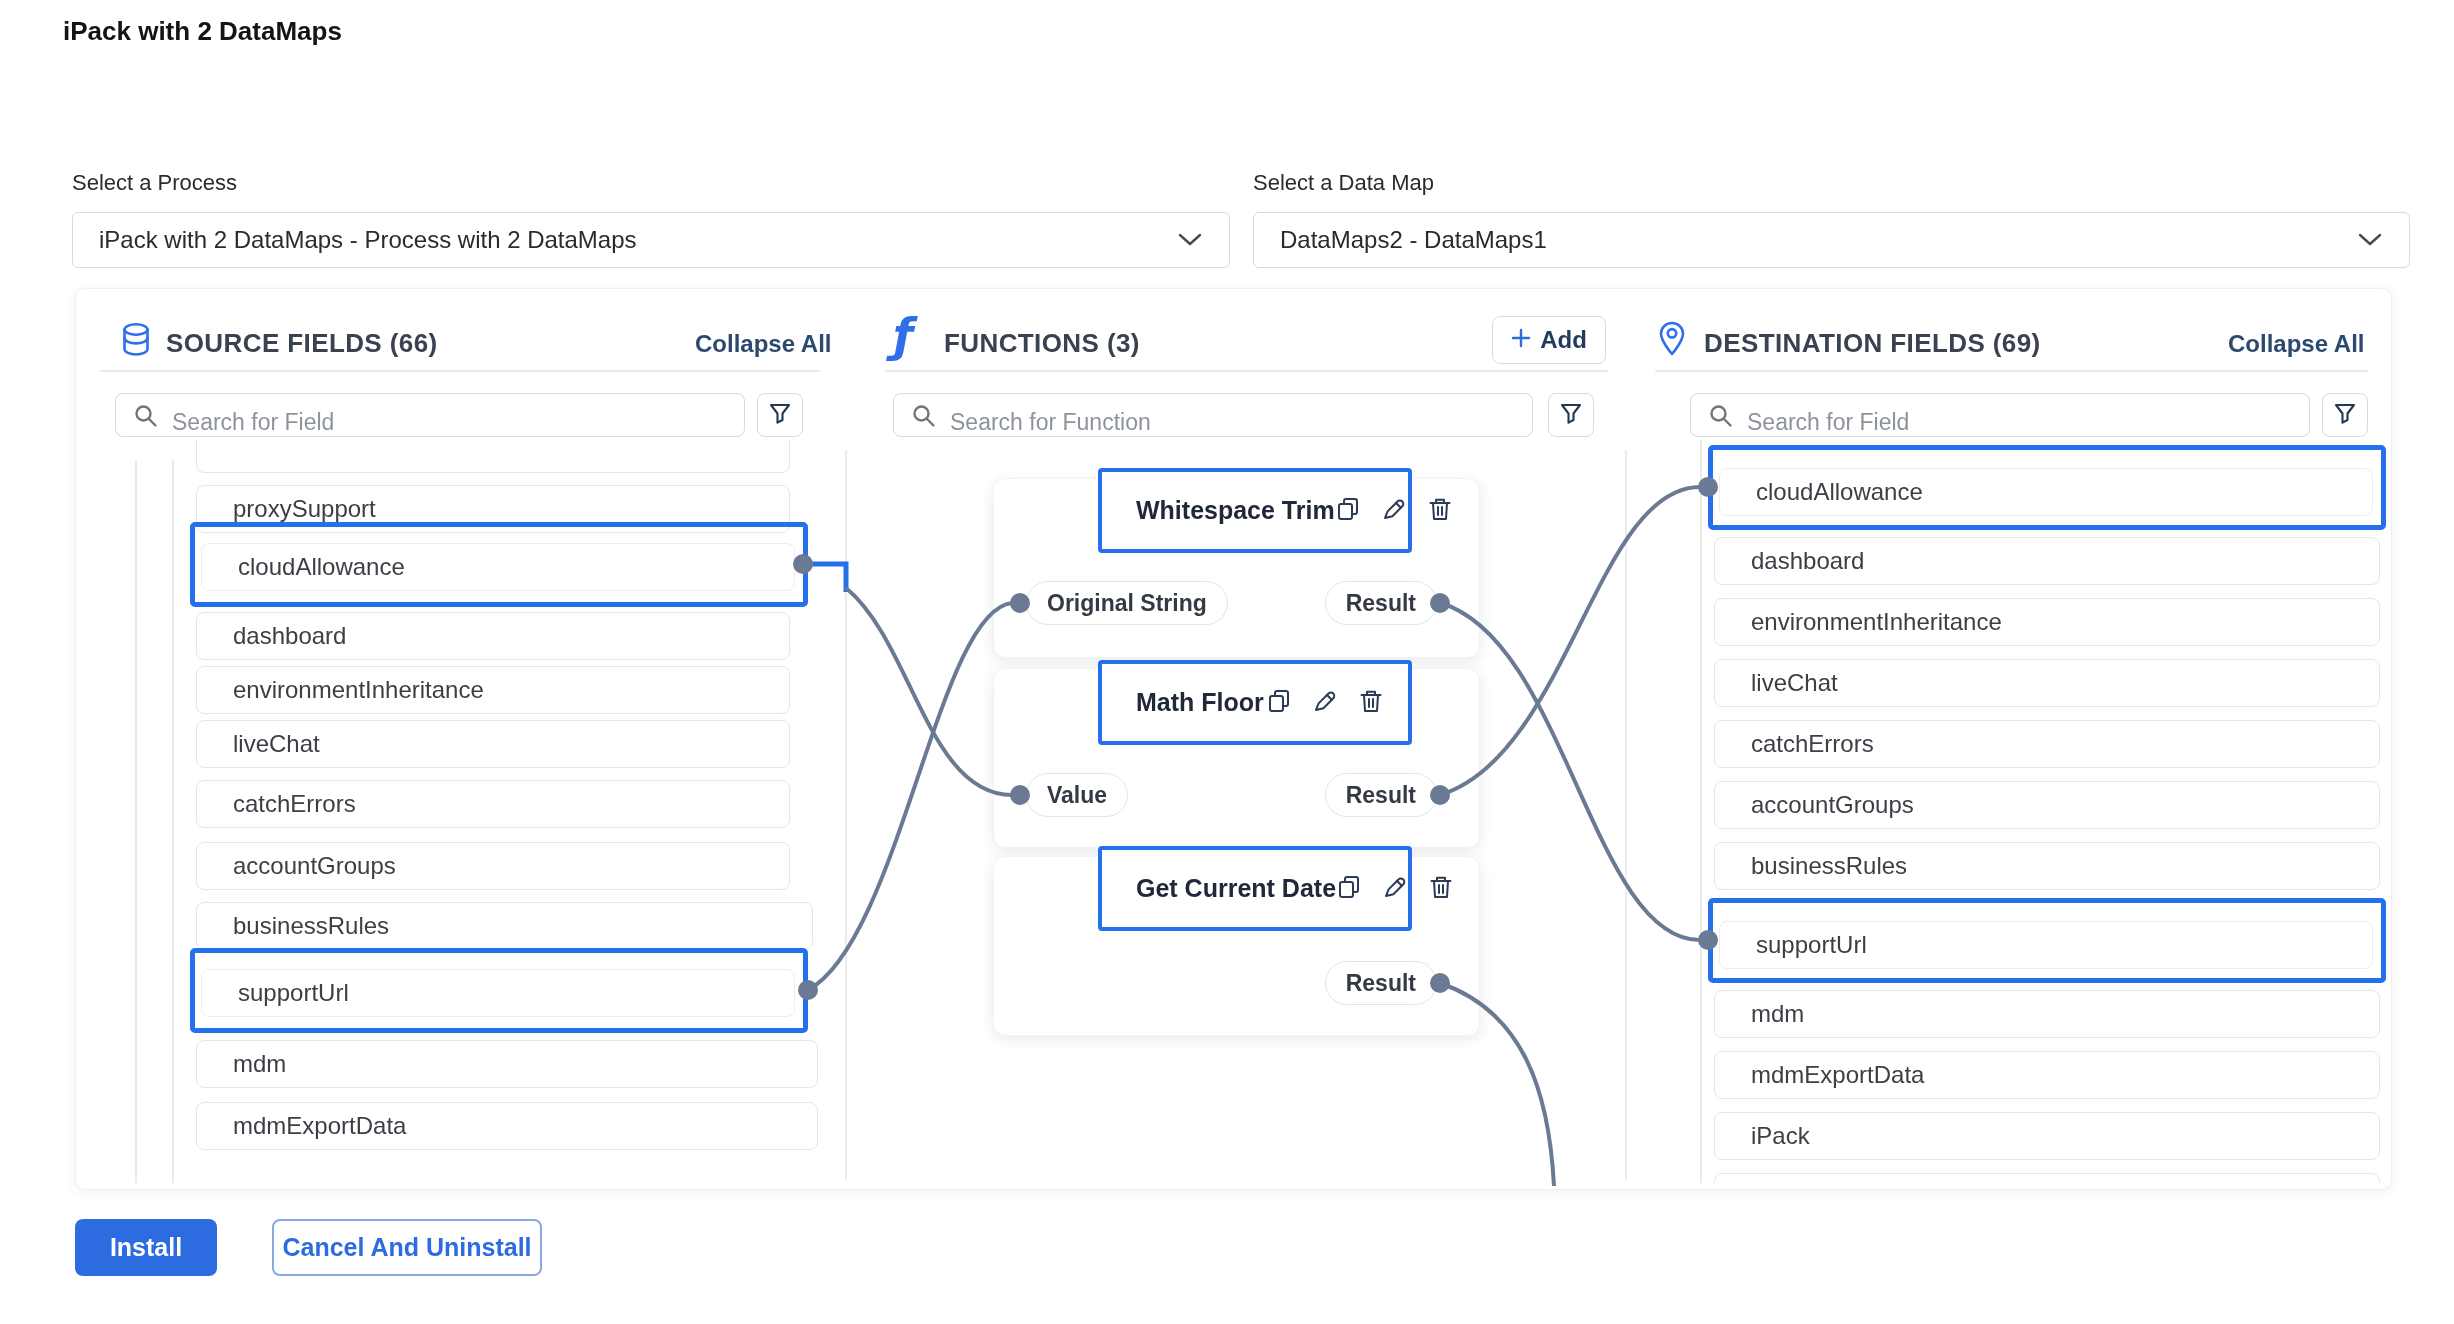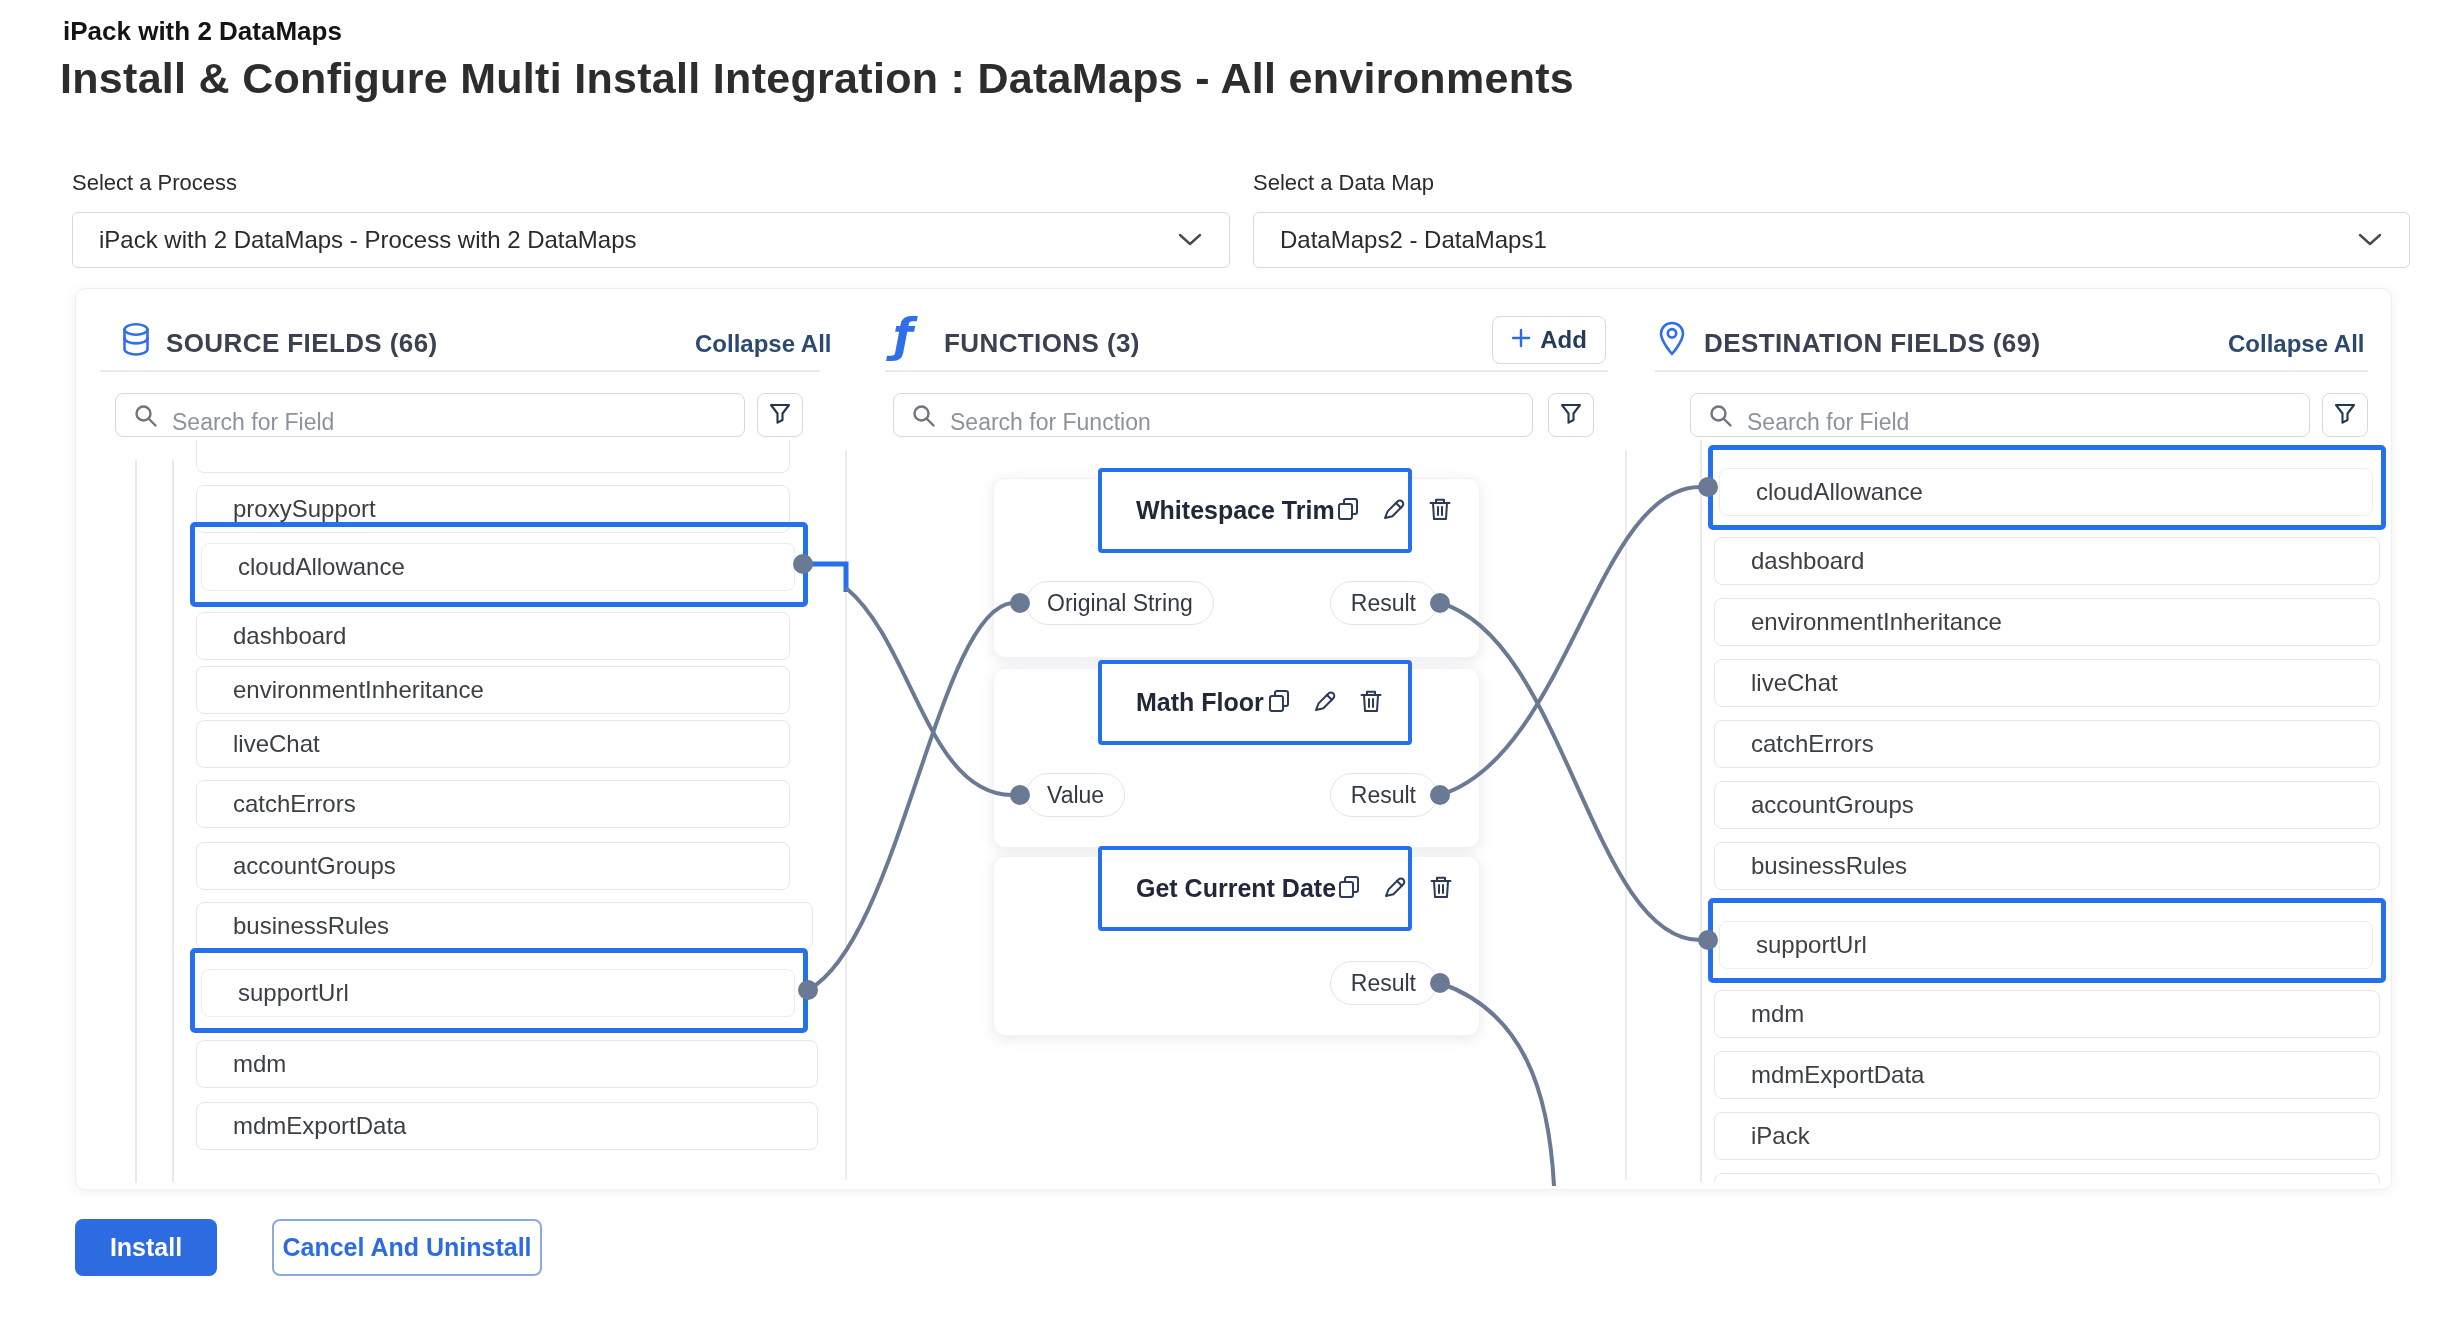--- a/index.html
+++ b/index.html
@@ -33,35 +33,34 @@
   .add-btn{position:absolute;width:114px;height:48px;box-sizing:border-box;border:1.5px solid #d9d9d9;border-radius:8px;
         background:#fff;display:flex;align-items:center;justify-content:center;gap:9px;font-size:24px;font-weight:600;color:#243b5e;cursor:pointer;}
   .fn-card{position:absolute;width:485px;height:178px;background:#fff;border:1px solid #f3f3f3;border-radius:12px;
         box-shadow:0 3px 14px rgba(35,47,71,.10);}
   .fn-head{position:absolute;width:314px;height:85px;background:#fff;border:4.5px solid #2570eb;border-radius:4px;
         box-sizing:border-box;display:flex;align-items:center;justify-content:space-between;padding:0 24px 0 34px;z-index:7;}
   .fn-title{font-size:25px;font-weight:700;color:#20283a;white-space:nowrap;}
   .fn-icons{display:flex;align-items:center;gap:20px;}
   .fn-icons svg{cursor:pointer;}
   .port{position:absolute;height:44px;background:#fff;border:1.5px solid #e2e4e8;border-radius:23px;box-sizing:border-box;
-        display:flex;align-items:center;padding:0 20px;font-size:23px;color:#333a45;z-index:6;cursor:pointer;white-space:nowrap;}
+        display:flex;align-items:center;padding:0 20px;font-size:23px;color:#333a45;z-index:6;cursor:pointer;white-space:nowrap;font-weight:bold;}
   .func-icon{position:absolute;font-size:46px;font-style:italic;font-weight:600;color:#2f6fe8;font-family:"DejaVu Sans",sans-serif;line-height:1;}
   #connections{position:absolute;left:0;top:0;z-index:30;pointer-events:none;}
   .btn-primary{position:absolute;left:75px;top:1219px;width:142px;height:57px;background:#2d6be0;color:#fff;
         font-family:"Liberation Sans",sans-serif;font-size:25px;font-weight:700;border:none;border-radius:8px;cursor:pointer;}
   .btn-outline{position:absolute;left:236px;top:1219px;width:270px;height:57px;background:#fff;color:#2d6be0;
         font-family:"Liberation Sans",sans-serif;font-size:25px;font-weight:700;border:2px solid #8aa9e2;border-radius:8px;cursor:pointer;margin-left:36px;}
 </style>
 </head>
 <body>
 
 <div id="app">
 
   <div class="app-title">iPack with 2 DataMaps</div>
-  <div class="page-title">Install &amp; Configure Multi Install Integration : DataMaps - All environments</div>
 
   <div class="sel-label" style="left:72px;top:170px;">Select a Process</div>
   <div class="select" style="left:72px;top:212px;width:1158px;">
     <span>iPack with 2 DataMaps - Process with 2 DataMaps</span>
     <span>
       <svg width="26" height="16" viewBox="0 0 26 16">
           <polyline points="3,3 13,12 23,3" fill="none" stroke="#4a4a4a" stroke-width="2.4" stroke-linecap="round" stroke-linejoin="round"></polyline>
         </svg>
     </span>
   </div>

